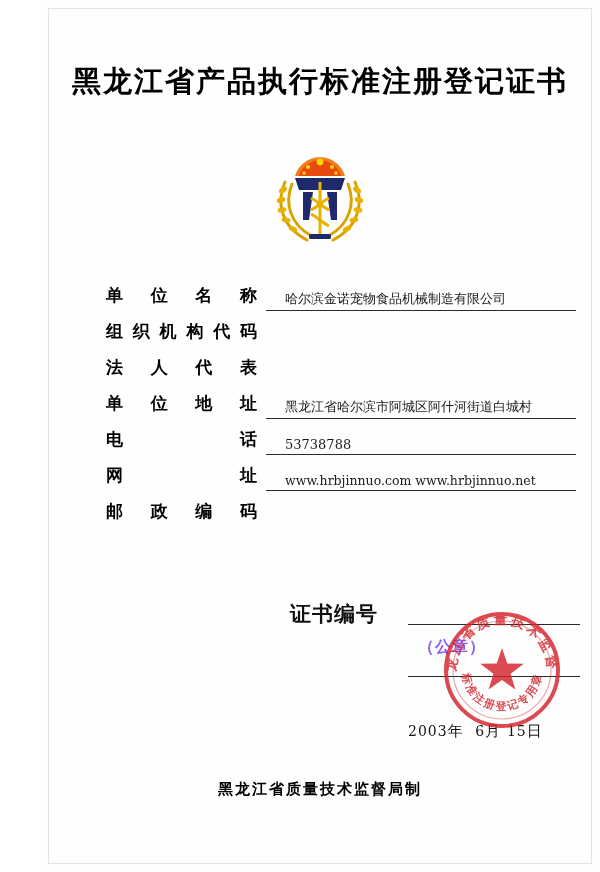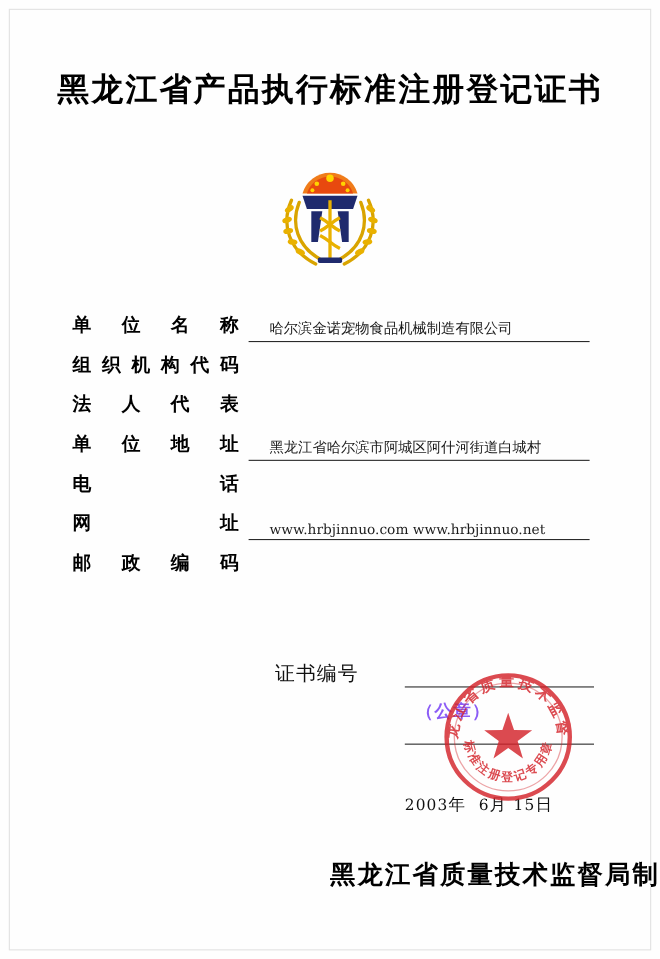--- a/index.html
+++ b/index.html
@@ -12,20 +12,21 @@
     height: 872px;
     position: relative;
     font-family: "Liberation Serif", "DejaVu Serif", serif;
     color: #111;
     overflow: hidden;
   }
   .page {
     position: absolute;
     inset: 0;
     background: #fefefe;
+    margin-left: 40px;
   }
   
   .frame {
     position: absolute;
     left: 8px;
     top: 8px;
     right: 8px;
     bottom: 8px;
     border: 1px solid #e2e2e2;
     box-sizing: border-box;
@@ -109,22 +110,22 @@
   .lower-row {
     position: relative;
     height: 52px;
   }
   .lower-label {
     position: absolute;
     left: 0;
     top: 2px;
     width: 110px;
     font-family: "DejaVu Serif", "Liberation Serif", serif;
-    font-weight: normal;
-    font-size: 18px;
+    font-weight: bold;
+    font-size: 21px;
     letter-spacing: 1px;
     white-space: nowrap;
   }
   .lower-line {
     position: absolute;
     left: 118px;
     right: 0;
     top: 0;
     height: 26px;
     border-bottom: 1px solid #2a2a2a;
@@ -162,24 +163,24 @@
     width: 132px;
     height: 132px;
     pointer-events: none;
   }
 
   .footer {
     position: absolute;
     top: 780px;
     left: 0;
     width: 100%;
-    text-align: right;
-    font-family: "DejaVu Serif", "Liberation Serif", serif;
-    font-weight: bold;
-    font-size: 23px;
+    text-align: center;
+    font-family: "DejaVu Serif", "Liberation Serif", serif;
+    font-weight: bold;
+    font-size: 15px;
     letter-spacing: 2px;
     color: #000;
   }
 </style>
 </head>
 <body>
 
 <div class="page">
   <div class="frame"></div>
 
@@ -281,20 +282,23 @@
         <div class="field-value">黑龙江省哈尔滨市阿城区阿什河街道白城村</div>
       </div>
     </div>
 
     <div class="field-row">
       <div class="field-label">
         <span>电</span>
           <span style="flex:0 0 auto;width:40px"></span>
           <span>话</span>
       </div>
+      <div class="field-value-wrap">
+        <div class="field-value">53738788</div>
+      </div>
     </div>
 
     <div class="field-row">
       <div class="field-label">
         <span>网</span>
           <span style="flex:0 0 auto;width:40px"></span>
           <span>址</span>
       </div>
       <div class="field-value-wrap">
         <div class="field-value small">www.hrbjinnuo.com    www.hrbjinnuo.net</div>

